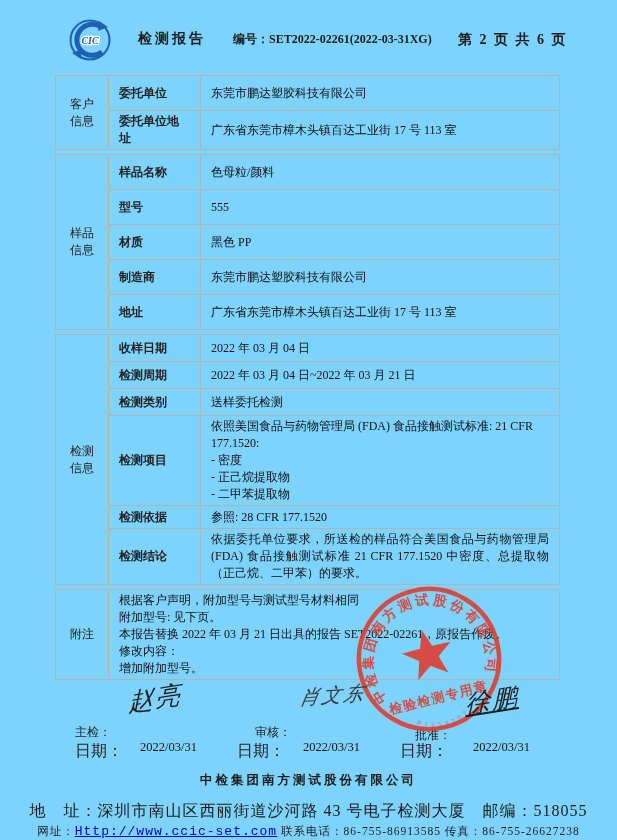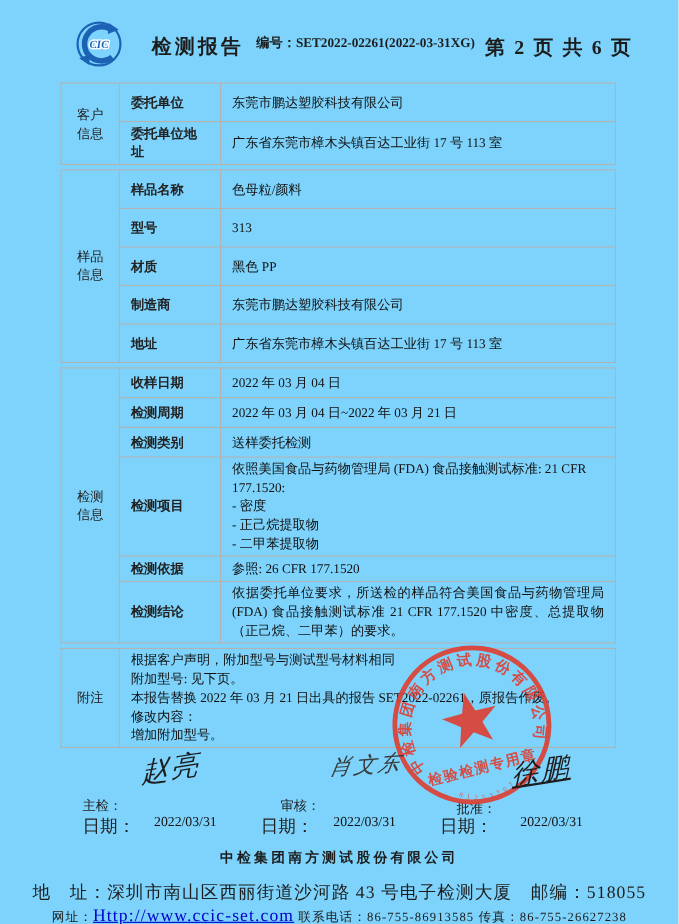--- a/index.html
+++ b/index.html
@@ -3,23 +3,23 @@
 <meta charset="utf-8">
 <style>
   html,body{margin:0;padding:0;background:#ffffff;}
   .page{
     position:relative;width:617px;height:840px;background:#7dd3fc;overflow:hidden;
     font-family:"Liberation Serif","DejaVu Serif",serif;color:#1c1c1c;
   }
   
   .hdr{position:absolute;left:0;top:0;width:617px;height:60px;}
   .hdr .logo{position:absolute;left:60px;top:17px;}
-  .hdr .title{position:absolute;left:138px;top:30px;font-size:18px;font-weight:bold;letter-spacing:3px;}
+  .hdr .title{position:absolute;left:138px;top:30px;font-size:14px;font-weight:bold;letter-spacing:3px;}
   .hdr .rno{position:absolute;left:233px;top:31px;font-size:12px;font-weight:bold;}
-  .hdr .pg{position:absolute;left:441px;top:31px;font-size:18px;font-weight:bold;letter-spacing:2px;}
+  .hdr .pg{position:absolute;left:458px;top:31px;font-size:14px;font-weight:bold;letter-spacing:2px;}
   
   .tables{position:absolute;left:55px;top:75px;width:504px;}
   table.rt{border-collapse:collapse;table-layout:fixed;width:504px;margin:0 0 4px 0;font-size:12px;}
   table.rt td{border:1px solid #b3b3b3;vertical-align:middle;padding:2px 10px;line-height:17px;}
   td.c-group{text-align:center;padding:2px 4px;white-space:pre-line;line-height:22px;color:#222;}
   td.c-label{color:#222;font-weight:bold;}
   td.c-value{white-space:pre-line;color:#111;}
   .h32{height:30px;} .h24{height:22px;margin-top:44px;} .h20{height:18px;}
   td.just{text-align:justify;line-height:16px;}
   td.notes{line-height:19px;padding-top:5px;padding-bottom:5px;margin-top:44px;}
@@ -33,21 +33,21 @@
   .date-label{position:absolute;font-size:16px;color:#222;}
   .date-val{position:absolute;font-size:12.5px;color:#111;}
   
   .stamp{position:absolute;left:352px;top:582px;width:154px;height:154px;
     transform:rotate(-14deg);opacity:.88;z-index:5;pointer-events:none;}
   
   .ftr{position:absolute;left:0;top:772px;width:617px;text-align:center;}
   .ftr .co{font-size:12.5px;font-weight:bold;letter-spacing:3px;}
   .ftr .l2{font-size:16px;margin-top:12px;letter-spacing:1px;}
   .ftr .l3{font-size:11.5px;margin-top:2px;letter-spacing:1px;}
-  .ftr a.url{color:#0000cc;text-decoration:underline;font-family:Liberation Serif, serif;font-size:16px;}
+  .ftr a.url{color:#0000cc;text-decoration:underline;font-family:Liberation Mono, monospace;font-size:13px;}
 </style>
 </head>
 <body>
 
 <div class="page">
 
   <div class="hdr">
     <svg class="logo" width="64" height="46" viewBox="0 0 64 46">
       <circle cx="30" cy="23" r="19.5" fill="none" stroke="#1b62b5" stroke-width="2"></circle>
       <path d="M 41 10 A 15.5 15.5 0 1 0 42 35" fill="none" stroke="#1b62b5" stroke-width="5"></path>
@@ -90,21 +90,21 @@
         </colgroup>
       <tbody>
           <tr>
         <td class="c-group" rowspan="5">样品
 信息</td>
         <td class="c-label h32">样品名称</td>
         <td class="c-value h32">色母粒/颜料</td>
       </tr>
       <tr>
         <td class="c-label h32">型号</td>
-        <td class="c-value h32">313</td>
+        <td class="c-value h32">555</td>
       </tr>
       <tr>
         <td class="c-label h32">材质</td>
         <td class="c-value h32">黑色 PP</td>
       </tr>
       <tr>
         <td class="c-label h32">制造商</td>
         <td class="c-value h32">东莞市鹏达塑胶科技有限公司</td>
       </tr>
       <tr>
@@ -138,21 +138,21 @@
       <tr>
         <td class="c-label">检测项目</td>
         <td class="c-value proj">依照美国食品与药物管理局 (FDA) 食品接触测试标准: 21 CFR
 177.1520:
 - 密度
 - 正己烷提取物
 - 二甲苯提取物</td>
       </tr>
       <tr>
         <td class="c-label h20">检测依据</td>
-        <td class="c-value h20">参照: 26 CFR 177.1520</td>
+        <td class="c-value h20">参照: 28 CFR 177.1520</td>
       </tr>
       <tr>
         <td class="c-label">检测结论</td>
         <td class="c-value just">依据委托单位要求，所送检的样品符合美国食品与药物管理局 (FDA) 食品接触测试标准 21 CFR 177.1520 中密度、总提取物（正己烷、二甲苯）的要求。</td>
       </tr>
     </tbody>
       </table>
 
     <table class="rt">
       <colgroup>

